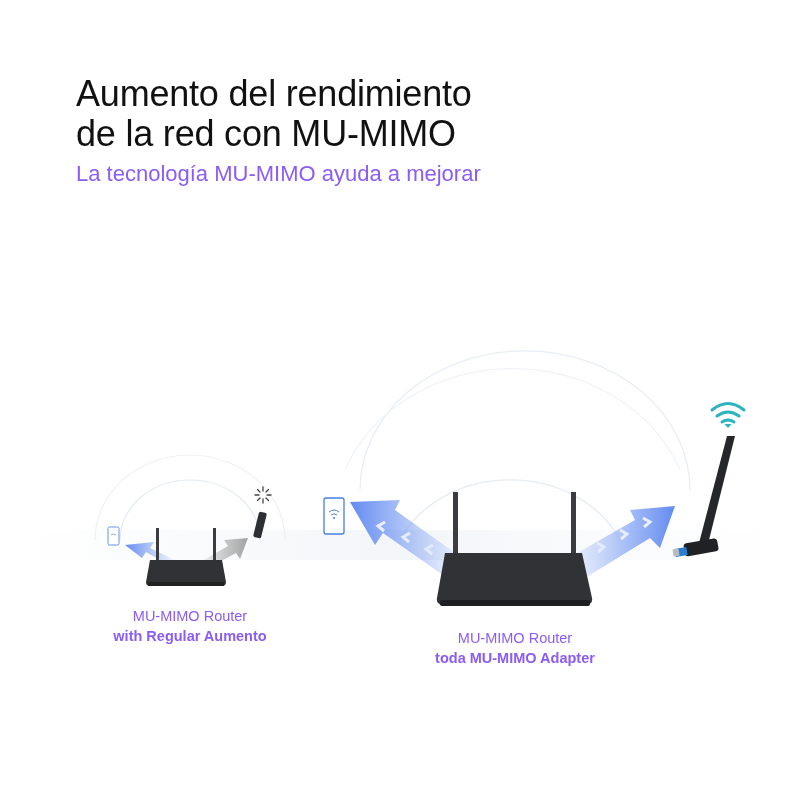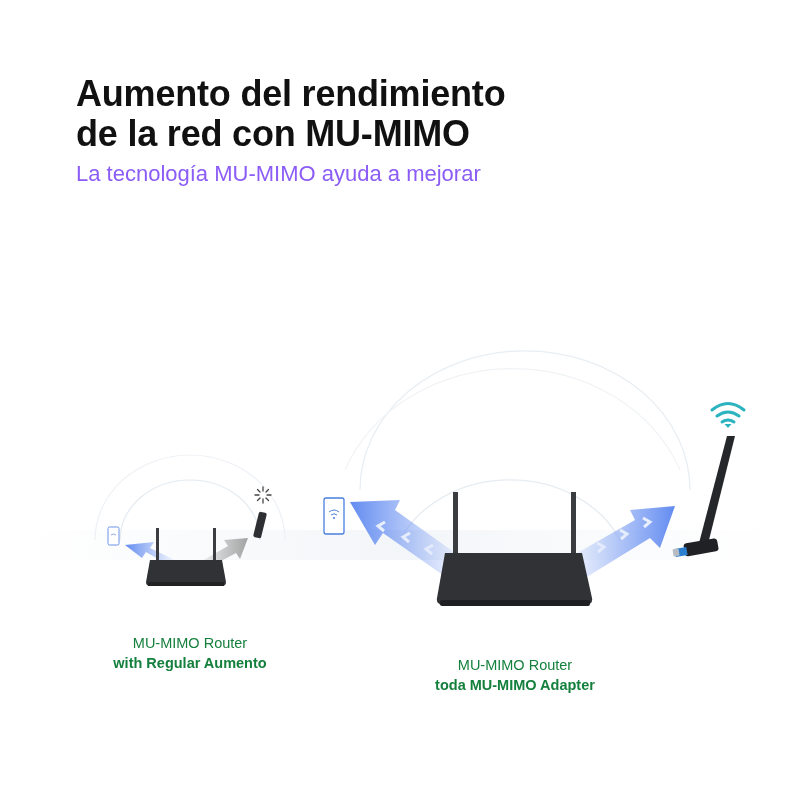--- a/index.html
+++ b/index.html
@@ -1,20 +1,20 @@
 <!DOCTYPE html>
 <html><head>
 <meta charset="utf-8">
 <style>
   html,body{margin:0;padding:0;background:#fff;}
   body{width:800px;height:800px;position:relative;overflow:hidden;font-family:"Liberation Sans",sans-serif;color:#111;}
-  .title{position:absolute;left:76px;top:74px;font-size:36px;font-weight:bold;line-height:40px;letter-spacing:-0.2px;}
+  .title{position:absolute;left:76px;top:74px;font-size:36px;font-weight:normal;line-height:40px;letter-spacing:-0.2px;}
   .subtitle{position:absolute;left:76px;top:160px;font-size:22px;line-height:28px;color:#8b5cf6;}
   .scene{position:absolute;left:0;top:0;width:800px;height:800px;}
-  .cap{position:absolute;text-align:center;font-size:14.5px;line-height:20px;color:#15803d;margin-top:27px;}
+  .cap{position:absolute;text-align:center;font-size:14.5px;line-height:20px;color:#8b5cf6;}
   .cap b{font-weight:bold;}
 </style>
 </head>
 <body>
 
 <div class="title">
   <div>Aumento del rendimiento</div>
   <div>de la red con MU-MIMO</div>
 </div>
 <div class="subtitle">

